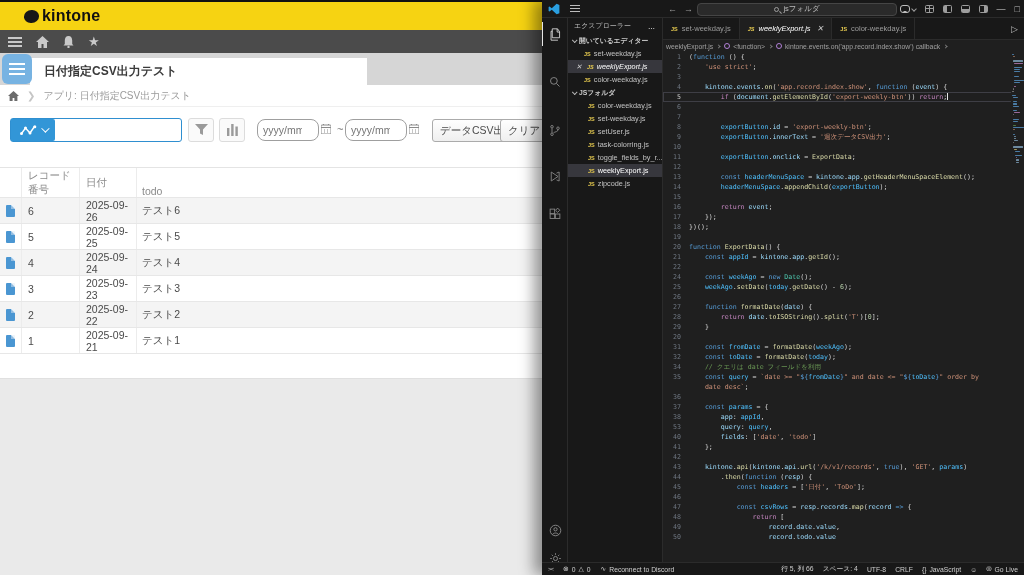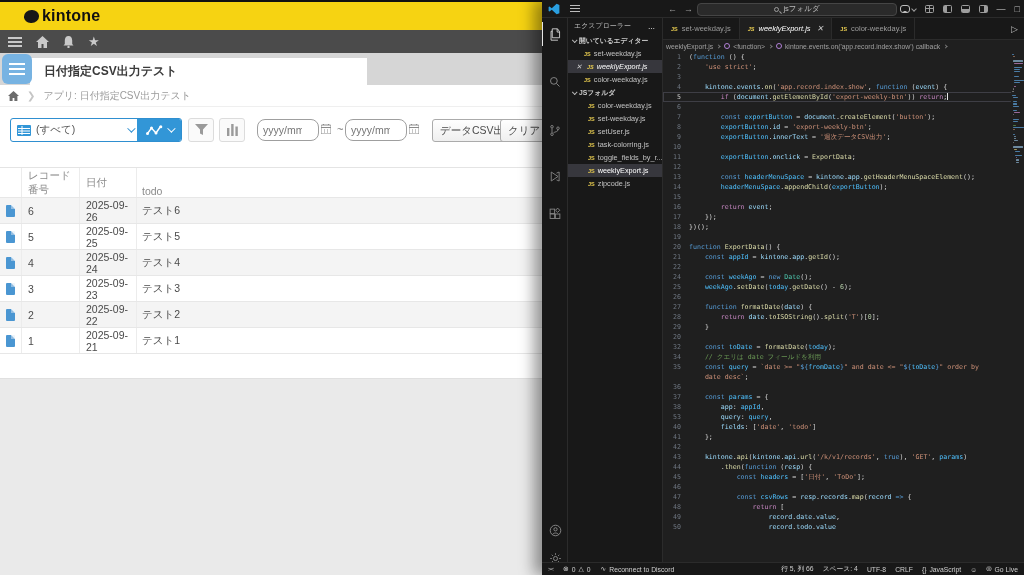--- a/index.html
+++ b/index.html
@@ -203,28 +203,20 @@
     <div class="kt-breadcrumb">
       <svg width="11" height="10" viewBox="0 0 11 10">
           <path d="M5.5 0 0 5h1.6v5h3V7h1.8v3h3V5H11z" fill="#6b6b6b"></path>
         </svg>
       <span class="kt-bc-sep">❯</span>
       <span class="kt-bc-text">アプリ: 日付指定CSV出力テスト</span>
     </div>
 
     <div class="kt-toolbar">
       <div class="kt-view">
-        <div class="kt-view-main">
-          <svg width="14" height="11" viewBox="0 0 14 11">
-              <rect x="0" y="0" width="14" height="11" rx="1" fill="#3296d7"></rect>
-              <path d="M1 3.5h12M1 6h12M1 8.5h12M5 1v9" stroke="#fff" stroke-width="1"></path>
-            </svg>
-          <span class="kt-view-label">(すべて)</span>
-          <span class="chev"></span>
-        </div>
         <div class="kt-graphbtn">
           <svg width="17" height="11" viewBox="0 0 17 11">
               <path d="M1.5 8.5 5.5 3l4.5 5 4.5-6.5" stroke="#fff" stroke-width="1.4" fill="none"></path>
               <circle cx="1.5" cy="8.5" r="1.5" fill="#fff"></circle>
               <circle cx="5.5" cy="3" r="1.5" fill="#fff"></circle>
               <circle cx="10" cy="8" r="1.5" fill="#fff"></circle>
               <circle cx="14.8" cy="1.8" r="1.5" fill="#fff"></circle>
             </svg>
           <span class="chev"></span>
         </div>
@@ -543,21 +535,20 @@
           <div class="cl cur">
             <span class="ln">5</span>
             <span class="ct"><span class="tk-p">        </span><span class="tk-c">if</span><span class="tk-p"> (</span><span class="tk-v">document</span><span class="tk-p">.</span><span class="tk-f">getElementById</span><span class="tk-p">(</span><span class="tk-s">'export-weekly-btn'</span><span class="tk-p">)) </span><span class="tk-c">return</span><span class="tk-p">;</span><span class="cursor"></span></span>
           </div>
           <div class="cl">
             <span class="ln">6</span>
             <span class="ct"></span>
           </div>
           <div class="cl">
             <span class="ln">7</span>
-            <span class="ct"><span class="tk-p">        </span><span class="tk-k">const</span><span class="tk-p"> </span><span class="tk-u">exportButton</span><span class="tk-p"> = </span><span class="tk-v">document</span><span class="tk-p">.</span><span class="tk-f">createElement</span><span class="tk-p">(</span><span class="tk-s">'button'</span><span class="tk-p">);</span></span>
           </div>
           <div class="cl">
             <span class="ln">8</span>
             <span class="ct"><span class="tk-p">        </span><span class="tk-u">exportButton</span><span class="tk-p">.</span><span class="tk-v">id</span><span class="tk-p"> = </span><span class="tk-s">'export-weekly-btn'</span><span class="tk-p">;</span></span>
           </div>
           <div class="cl">
             <span class="ln">9</span>
             <span class="ct"><span class="tk-p">        </span><span class="tk-u">exportButton</span><span class="tk-p">.</span><span class="tk-v">innerText</span><span class="tk-p"> = </span><span class="tk-s">'週次データCSV出力'</span><span class="tk-p">;</span></span>
           </div>
           <div class="cl">
@@ -632,20 +623,24 @@
             <span class="ln">28</span>
             <span class="ct"><span class="tk-p">        </span><span class="tk-c">return</span><span class="tk-p"> </span><span class="tk-v">date</span><span class="tk-p">.</span><span class="tk-f">toISOString</span><span class="tk-p">().</span><span class="tk-f">split</span><span class="tk-p">(</span><span class="tk-s">'T'</span><span class="tk-p">)[</span><span class="tk-n">0</span><span class="tk-p">];</span></span>
           </div>
           <div class="cl">
             <span class="ln">29</span>
             <span class="ct"><span class="tk-p">    }</span></span>
           </div>
           <div class="cl">
             <span class="ln">20</span>
             <span class="ct"></span>
+          </div>
+          <div class="cl">
+            <span class="ln">31</span>
+            <span class="ct"><span class="tk-p">    </span><span class="tk-k">const</span><span class="tk-p"> </span><span class="tk-u">fromDate</span><span class="tk-p"> = </span><span class="tk-f">formatDate</span><span class="tk-p">(</span><span class="tk-u">weekAgo</span><span class="tk-p">);</span></span>
           </div>
           <div class="cl">
             <span class="ln">32</span>
             <span class="ct"><span class="tk-p">    </span><span class="tk-k">const</span><span class="tk-p"> </span><span class="tk-u">toDate</span><span class="tk-p"> = </span><span class="tk-f">formatDate</span><span class="tk-p">(</span><span class="tk-u">today</span><span class="tk-p">);</span></span>
           </div>
           <div class="cl">
             <span class="ln">34</span>
             <span class="ct"><span class="tk-p">    </span><span class="tk-m">// クエリは date フィールドを利用</span></span>
           </div>
           <div class="cl">

